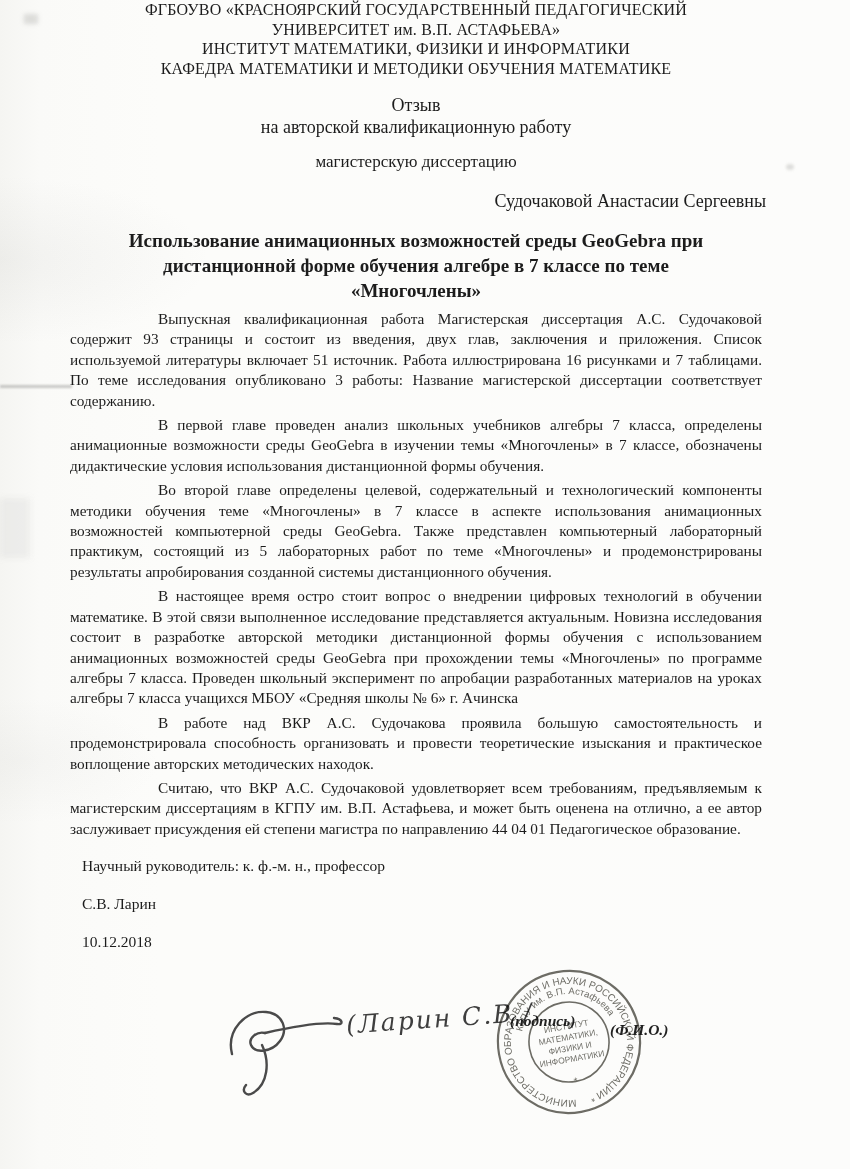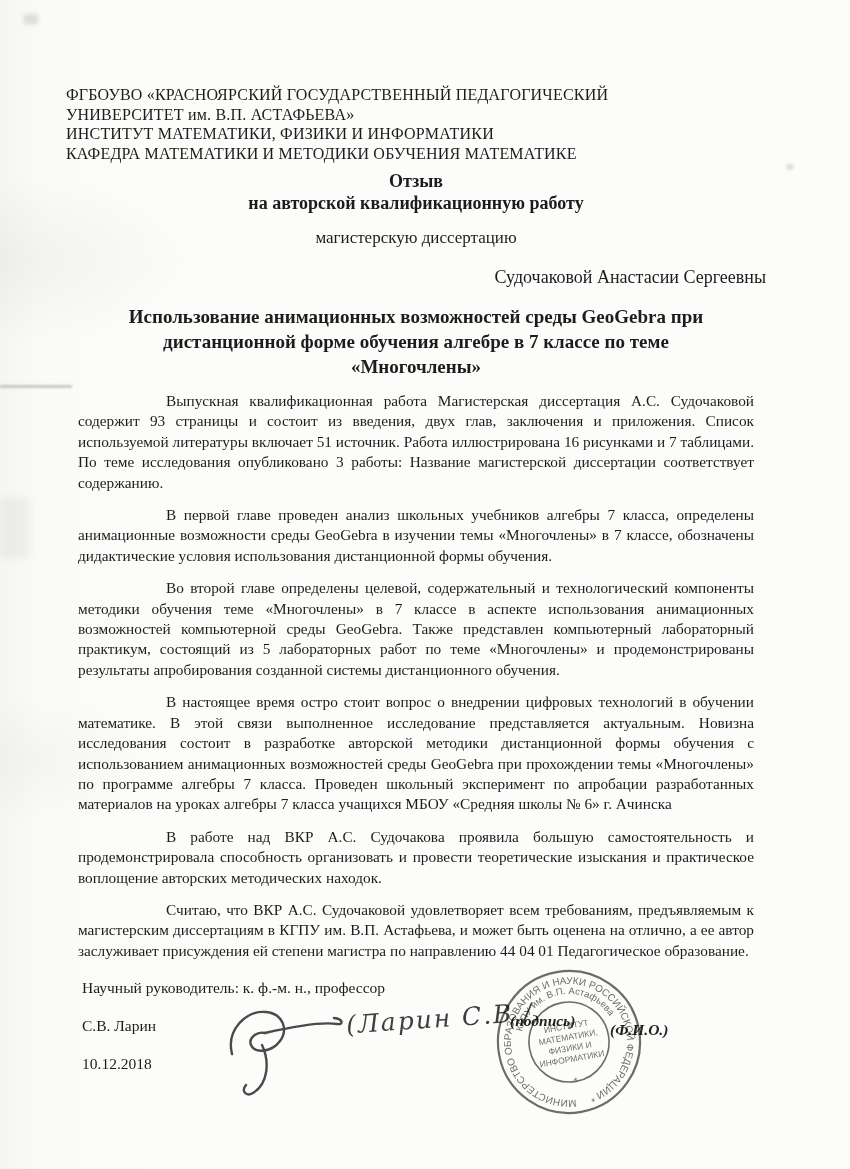--- a/index.html
+++ b/index.html
@@ -5,28 +5,28 @@
   html,body{margin:0;padding:0;background:#ffffff;}
   .page{
     position:relative;width:850px;height:1169px;overflow:hidden;
     background:
       radial-gradient(ellipse 300px 120px at 0px 260px, rgba(160,160,155,0.10), rgba(0,0,0,0) 70%),
       radial-gradient(ellipse 200px 90px at 20px 760px, rgba(170,170,165,0.08), rgba(0,0,0,0) 70%),
       linear-gradient(90deg,#f5f5f2 0px,#fafaf8 40px,#fcfcfa 160px,#fcfcfb 100%);
     font-family:"Liberation Serif", serif;color:#1c1c1c;
   }
   .content{position:absolute;left:66px;top:0;width:700px;}
-  .org-header{padding-top:85px;text-align:left;font-size:16px;line-height:19.5px;letter-spacing:0.2px;}
-  .review-title{margin-top:7px;text-align:center;font-weight:bold;font-size:18px;line-height:22px;}
+  .org-header{text-align:center;font-size:16px;line-height:19.5px;letter-spacing:0.2px;}
+  .review-title{margin-top:16px;text-align:center;font-weight:normal;font-size:18px;line-height:22px;}
   .work-type{margin-top:14px;text-align:center;font-size:17px;line-height:20px;}
   .author{margin-top:19px;text-align:right;font-size:18px;line-height:21px;}
   .thesis-title{margin-top:16px;text-align:center;font-weight:bold;font-size:19px;line-height:25px;}
   .body-text{margin-top:6px;}
   .body-text p{
-    margin:12px;text-align:justify;text-indent:88px;
+    margin:4px;text-align:justify;text-indent:88px;
     font-size:15.3px;line-height:20.4px;
   }
   .sig-line{font-size:15.5px;line-height:22px;margin:16px;}
   .sig-block{margin-top:5px;}
   .abs{position:absolute;}
   .handwritten{
     left:346px;top:1004px;font-family:"DejaVu Serif",serif;font-style:italic;
     font-size:25px;color:#3e3e3e;transform:rotate(-4deg);letter-spacing:2px;white-space:nowrap;
   }
   .sig-label{font-style:italic;font-weight:600;font-size:15.5px;color:#222;white-space:nowrap;}

